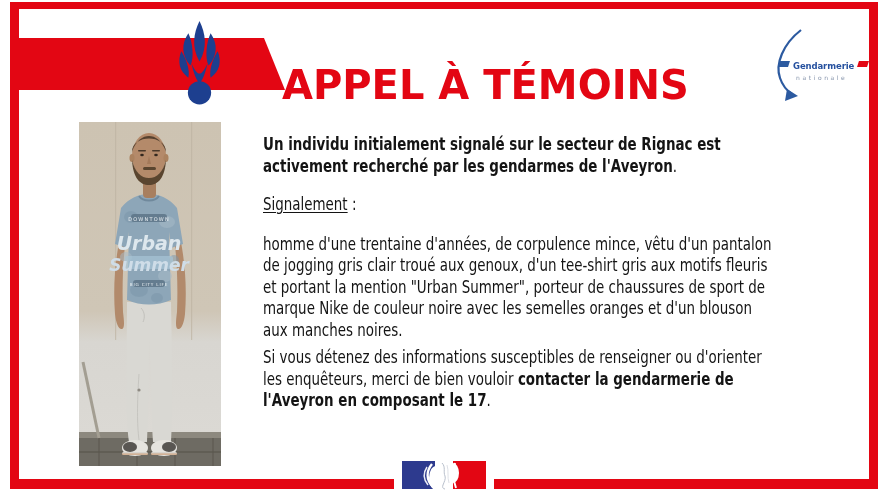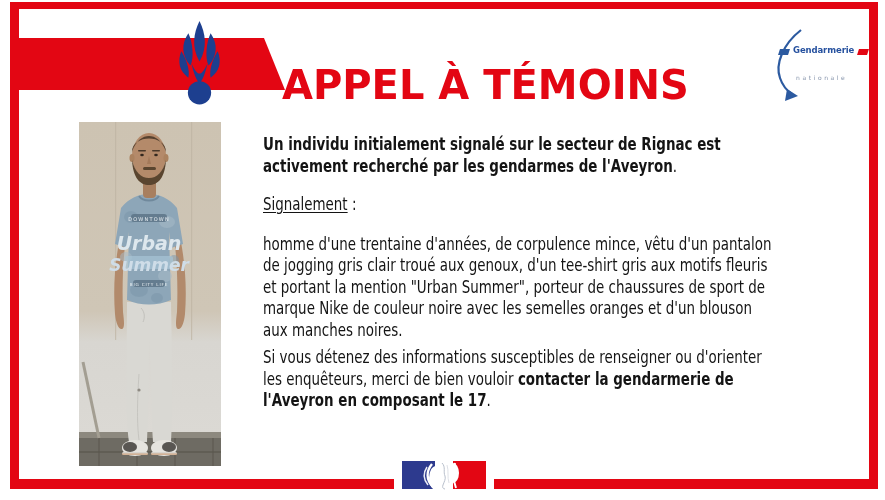--- a/index.html
+++ b/index.html
@@ -21,21 +21,21 @@
   }
   .flame{position:absolute;left:177px;top:21px;width:45px;height:85px;z-index:2;}
   .title{
     position:absolute;left:266px;top:47px;z-index:2;margin:16px;
     font-size:40px;line-height:44px;font-weight:bold;color:#e30613;letter-spacing:0;
     white-space:nowrap;
   }
   
   .brand{position:absolute;left:763px;top:28px;width:125px;height:84px;z-index:2;}
   .brand .arc{position:absolute;left:8px;top:0;width:38px;height:80px;}
-  .brand .row{position:absolute;left:16px;top:17px;display:flex;align-items:flex-end;gap:4px;}
+  .brand .row{position:absolute;left:16px;top:33px;display:flex;align-items:flex-start;gap:4px;}
   .brand .dash{width:10px;height:6px;transform:skewX(-18deg);}
   .brand .dash.blue{background:#2c5aa0;}
   .brand .dash.red{background:#e30613;}
   .brand .name{font-size:8.5px;font-weight:bold;color:#26519f;letter-spacing:-.1px;white-space:nowrap;}
   .brand .sub{position:absolute;left:33px;top:46px;font-size:6px;letter-spacing:2.6px;color:#8694ab;white-space:nowrap;}
   
   .photo{position:absolute;left:79px;top:122px;width:142px;height:408px;overflow:hidden;}
   .photo svg{display:block;}
   
   .copy{

